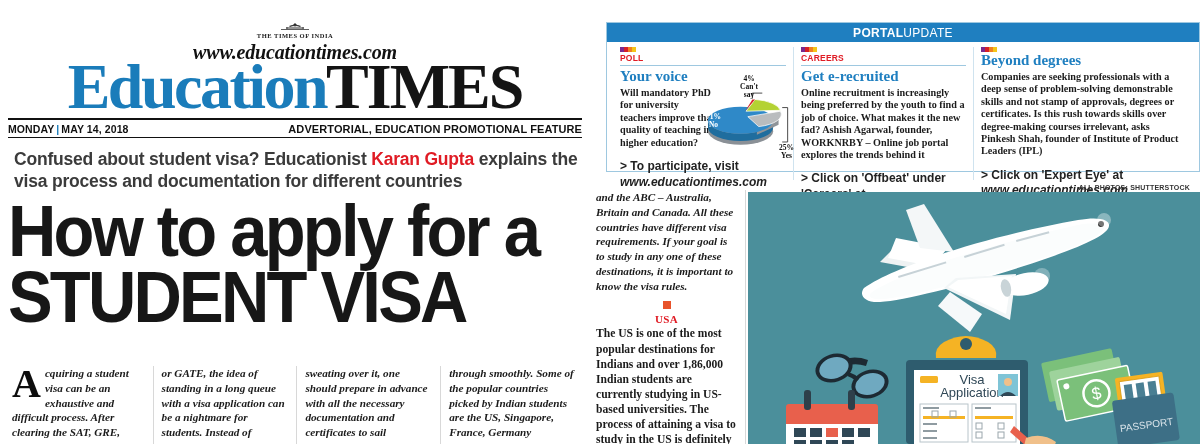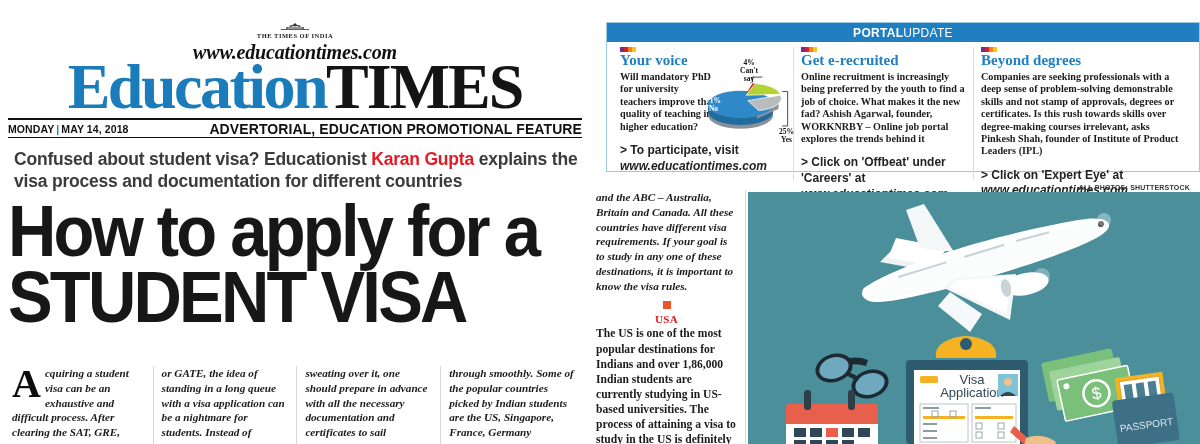--- a/index.html
+++ b/index.html
@@ -29,21 +29,21 @@
   .logo-times { font-family:"Liberation Serif", serif; font-weight:700;
                 font-size:64px; color:#141414; letter-spacing:-2px;
                 line-height:1; vertical-align:middle; }
 
   .dateline { position:absolute; left:8px; right:8px; top:118px; height:20px;
               border-top:2px solid #111; border-bottom:1.5px solid #111;
               display:flex; align-items:center; justify-content:space-between; }
   .dateline .dl-left { font-size:10.5px; font-weight:700; color:#111;
                        letter-spacing:0.1px; }
   .dateline .dl-left .sep { color:#1a7cba; margin:0 2px; }
-  .dateline .dl-right { font-size:14px; font-weight:700; color:#111;
+  .dateline .dl-right { font-size:11px; font-weight:700; color:#111;
                         letter-spacing:0.1px; }
 
   .standfirst { position:absolute; left:14px; right:10px; top:148px;
                 font-size:17.5px; font-weight:700; color:#3b3b3b;
                 line-height:1.28; letter-spacing:-0.2px; }
   .standfirst .hl { color:#e01b24; }
 
   .headline { position:absolute; left:8px; right:6px; top:198px;
               font-family:"Liberation Sans", sans-serif;
               font-weight:700; color:#171717;
@@ -189,20 +189,21 @@
     <div class="portal">
       <div class="portal-bar">
         <b>PORTAL</b>
           <span class="light">UPDATE</span>
       </div>
 
       <div class="portal-cols">
 
         <div class="pcol p1">
           <span class="kicker-mark"></span>
+          <div class="kicker">POLL</div>
           <div class="poll-wrap">
             <div class="ptitle">Your voice</div>
             <div class="ptext poll-text">Will mandatory PhD for university teachers improve the quality of teaching in higher education?</div>
             <div class="pcta">
               <span>&gt;</span>
               <span>To participate, visit</span><br>
               <i>www.educationtimes.com</i>
             </div>
 
             <div class="pie">
@@ -227,20 +228,21 @@
               </svg>
               <div class="pie-lab lab-cant">4%<br>Can't<br>say</div>
               <div class="pie-lab lab-yes">25%<br>Yes</div>
               <div class="pie-lab lab-no">71%<br>No</div>
             </div>
           </div>
         </div>
 
         <div class="pcol p2">
           <span class="kicker-mark"></span>
+          <div class="kicker">CAREERS</div>
           <div class="ptitle">Get e-recruited</div>
           <div class="ptext">Online recruitment is increasingly being preferred by the youth to find a job of choice. What makes it the new fad? Ashish Agarwal, founder, WORKNRBY – Online job portal explores the trends behind it</div>
           <div class="pcta">
             <span>&gt;</span>
             <span>Click on </span><b class="q">'Offbeat'</b><span> under </span><b class="q">'Careers'</b><span> at</span><br>
             <i>www.educationtimes.com</i>
           </div>
         </div>
 
         <div class="pcol p3">

